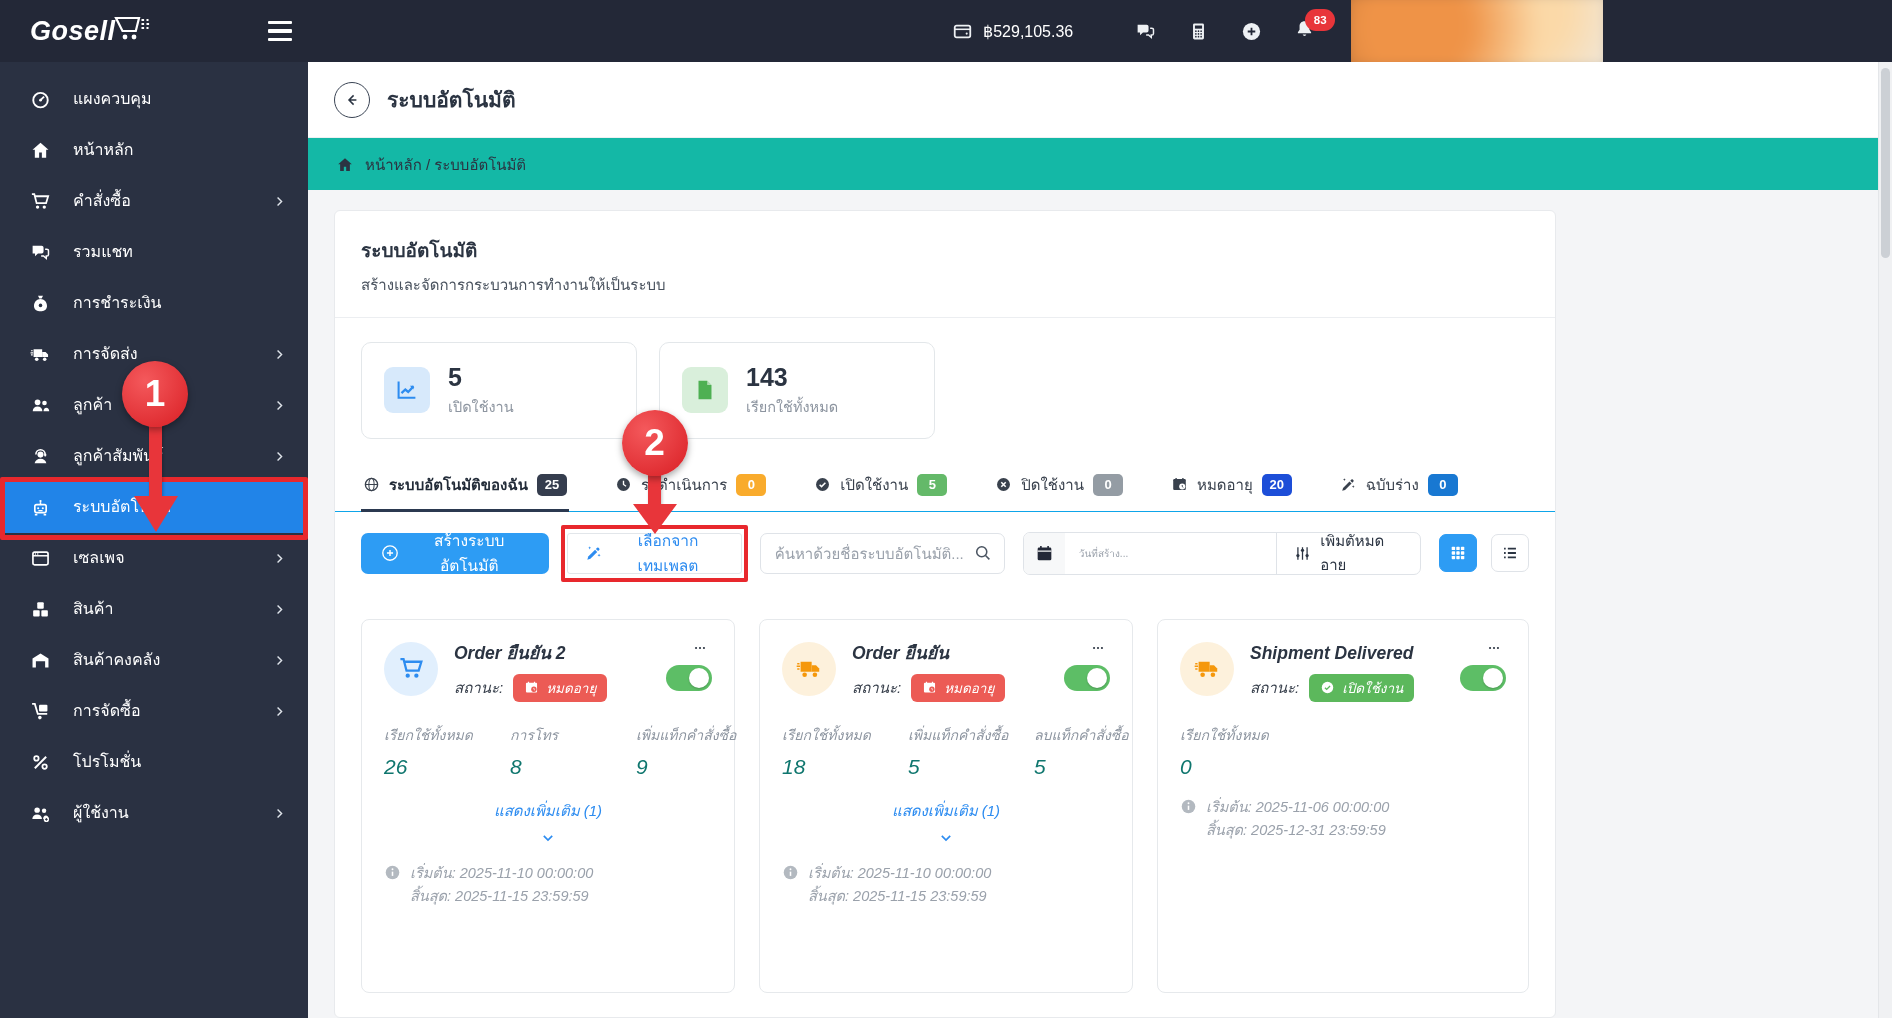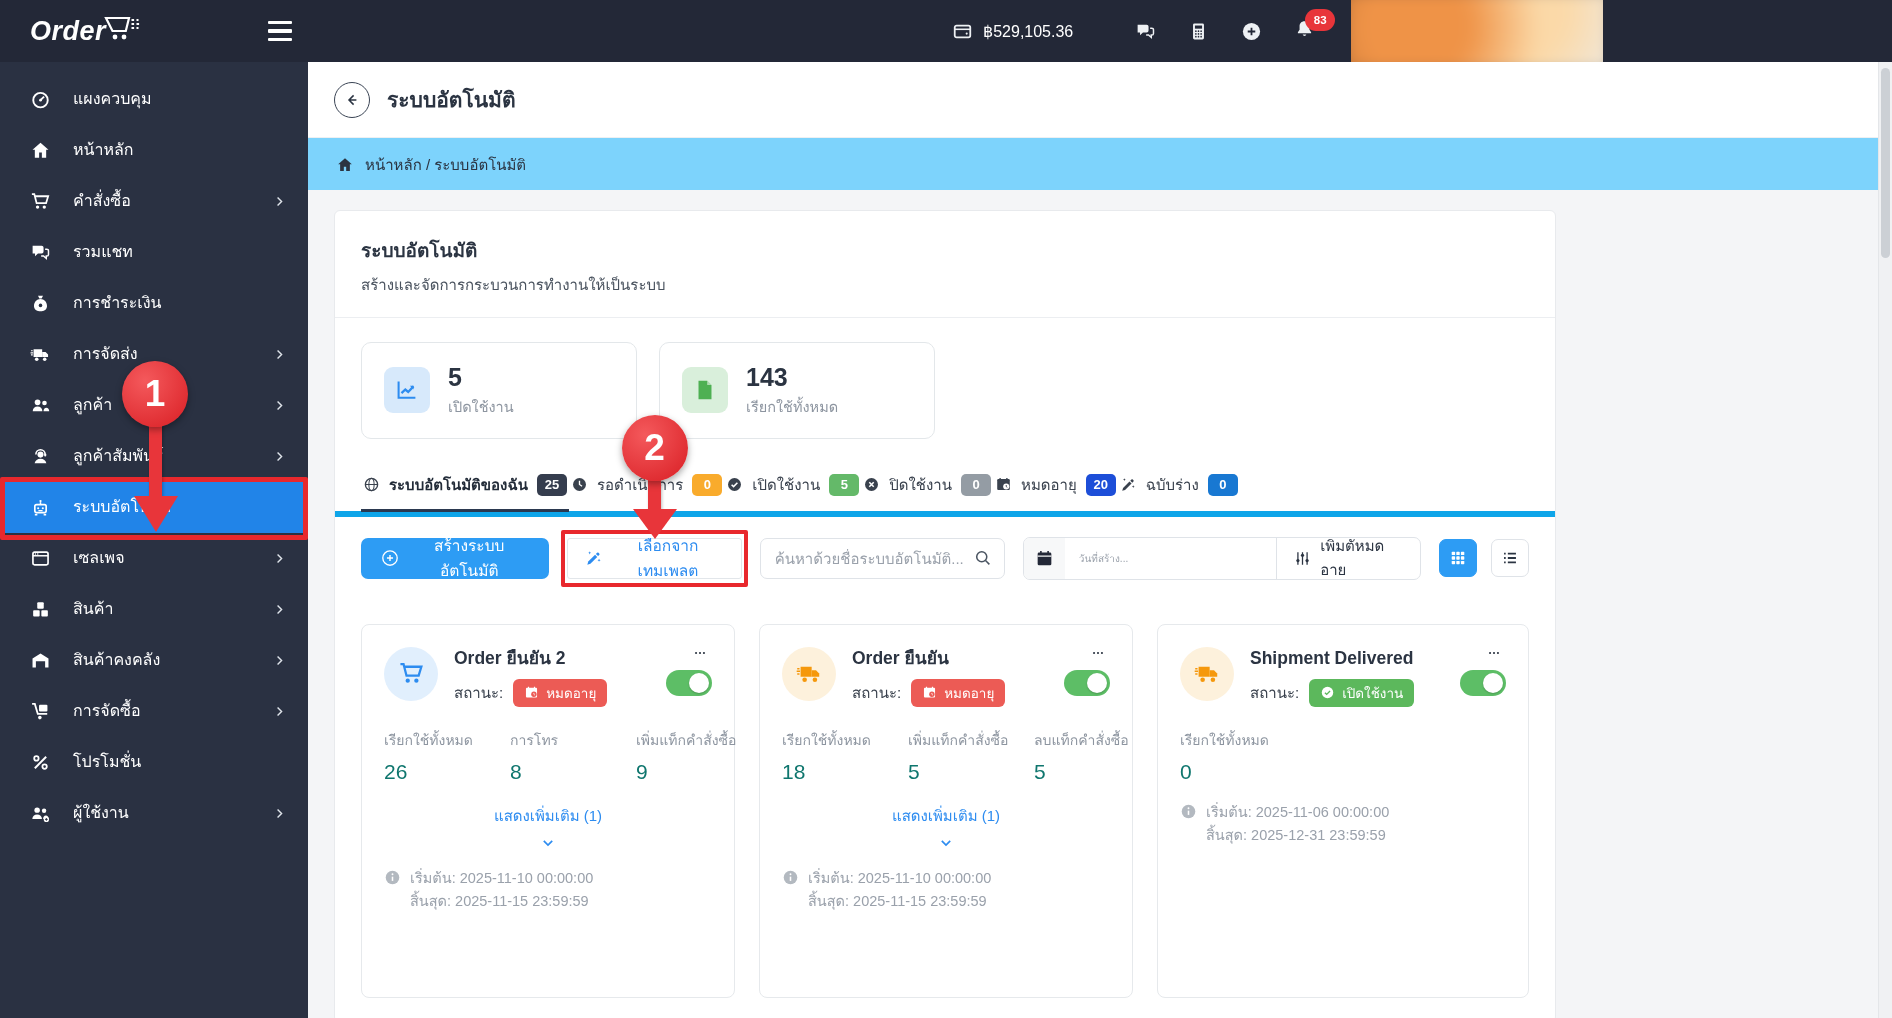--- a/index.html
+++ b/index.html
@@ -39,38 +39,38 @@
   .s-icon{width:21px;height:21px;color:#fff;margin-right:22px;}
   .s-label{flex:1;line-height:1.4;}
   .s-chev{width:13px;height:13px;color:#dfe4ea;}
 
   
   .content{position:absolute;left:308px;top:62px;right:0;bottom:0;}
   .page-header{height:75px;background:#fff;display:flex;align-items:center;gap:17px;padding-left:26px;}
   .back-btn{width:36px;height:36px;border-radius:50%;border:1.6px solid #3a4454;display:flex;align-items:center;justify-content:center;cursor:pointer;box-sizing:border-box;}
   .back-btn .icn{width:20px;height:20px;color:#2b3442;}
   .page-title{font-size:21px;font-weight:bold;}
-  .breadcrumb{height:53px;background:#7dd3fc;border-top:1px solid #eef0f2;display:flex;align-items:center;gap:11px;padding-left:28px;font-size:15px;}
+  .breadcrumb{height:53px;background:#14b8a6;border-top:1px solid #eef0f2;display:flex;align-items:center;gap:11px;padding-left:28px;font-size:15px;}
   .bc-home{width:18px;height:18px;color:#2b3442;cursor:pointer;}
   .main{position:absolute;top:128px;left:0;right:0;bottom:-80px;background:#f4f5f7;padding:20px 0 0 26px;box-sizing:border-box;}
   .panel{width:1222px;background:#fff;border:1px solid #e8eaed;border-radius:6px;box-sizing:border-box;}
   .panel-head{padding:24px 26px 20px;border-bottom:1px solid #eceef1;}
   .panel-title{font-size:19px;font-weight:bold;}
   .panel-sub{font-size:15px;color:#49525e;margin-top:8px;}
 
   .stats-row{display:flex;gap:22px;padding:24px 26px 6px;}
   .stat-card{width:276px;border:1px solid #e3e7ea;border-radius:10px;padding:20px 22px;display:flex;align-items:center;gap:18px;box-sizing:border-box;}
   .stat-tile{width:46px;height:46px;border-radius:9px;display:flex;align-items:center;justify-content:center;}
   .stat-tile .icn{width:24px;height:24px;}
   .t-blue{background:#d7e9fb;color:#2d8cf0;}
   .t-green{background:#d9efdb;color:#4eb053;}
   .stat-value{font-size:25px;font-weight:bold;line-height:1.15;}
   .stat-label{font-size:14.5px;color:#8d95a0;margin-top:3px;}
 
-  .tabs{display:flex;padding:0 26px;border-bottom:6px solid #0ea5e9;margin-top:14px;}
+  .tabs{display:flex;gap:44px;padding:0 26px;border-bottom:1px solid #0ea5e9;margin-top:14px;}
   .tab{display:flex;align-items:center;gap:9px;padding:14px 2px;font-size:15px;color:#39414d;font-weight:500;position:relative;cursor:pointer;white-space:nowrap;}
   .tab.active{font-weight:bold;color:#222b38;}
   .tab.active::after{content:"";position:absolute;left:0;right:0;bottom:-1px;height:3px;background:#2b3950;}
   .t-icon{width:17px;height:17px;color:#39414d;}
   .badge{min-width:16px;height:22px;border-radius:5px;color:#fff;font-size:13px;font-weight:bold;display:inline-flex;align-items:center;justify-content:center;padding:0 7px;}
   .b-dark{background:#353d4e;} .b-orange{background:#f9ab2c;} .b-green{background:#64b969;}
   .b-gray{background:#949ca4;} .b-red{background:#1d4ed8;} .b-blue{background:#1878d2;}
 
   .toolbar{display:flex;align-items:center;gap:18px;padding:20px 26px;}
   .btn-primary{height:41px;background:#2d9cf4;color:#fff;border:none;border-radius:7px;font-size:15.5px;
@@ -90,21 +90,21 @@
   .date-group input{width:196px;border:none;outline:none;padding:0 14px;font-size:10px;color:#4a5461;font-family:inherit;}
   .date-group input::placeholder{color:#9aa1ab;}
   .date-filter{border-left:1px solid #dfe3e8;display:flex;align-items:center;gap:9px;padding:0 17px;font-size:15px;color:#2b3442;cursor:pointer;}
   .date-filter .icn{width:17px;height:17px;color:#2b3442;}
   .view-toggles{margin-left:auto;display:flex;gap:14px;}
   .vt{width:38px;height:38px;border-radius:7px;display:flex;align-items:center;justify-content:center;cursor:pointer;box-sizing:border-box;}
   .vt .icn{width:18px;height:18px;}
   .vt-grid{background:#2d9cf4;color:#fff;border:1px solid #2d9cf4;}
   .vt-list{background:#fff;color:#2b3442;border:1px solid #dfe3e8;}
 
-  .cards{display:flex;gap:24px;padding:24px 26px;}
+  .cards{display:flex;gap:24px;padding:24px 26px;font-style:italic;}
   .acard{width:374px;min-height:374px;background:#fff;border:1px solid #e6e9ec;border-radius:8px;padding:22px;box-sizing:border-box;}
   .acard-top{display:flex;}
   .acard-icon{width:54px;height:54px;border-radius:50%;display:flex;align-items:center;justify-content:center;}
   .acard-icon .icn{width:27px;height:27px;}
   .c-blue{background:#e1effd;color:#2d8cf0;}
   .c-orange{background:#fdf1dc;color:#f5980c;}
   .acard-head{margin-left:16px;min-width:0;}
   .acard-title{font-size:17.5px;font-weight:600;line-height:1.3;}
   .acard-status{display:flex;align-items:center;gap:10px;margin-top:9px;font-size:15px;color:#39414d;}
   .sbadge{height:28px;border-radius:6px;padding:0 11px;display:inline-flex;align-items:center;gap:7px;color:#fff;font-size:13.5px;}
@@ -145,21 +145,21 @@
   .ann2-shaft{left:50%;margin-left:-6.5px;top:-61px;height:34px;}
   .ann2-head{left:50%;margin-left:-22px;top:-29px;border-top-width:30px;}
   .ann2-rect{inset:-8px -6px;border-width:4px;z-index:118;}
 </style>
 </head>
 <body>
 
 <div class="topbar">
   <div class="topbar-left">
     <div class="logo">
-      <span class="logo-text">Order</span>
+      <span class="logo-text">Gosell</span>
       <svg class="logo-cart" viewBox="0 0 42 34">
         <path d="M4 7h23l-3.2 13H10.5z" fill="none" stroke="#fff" stroke-width="2.2"></path>
         <circle cx="13" cy="26" r="2.4" fill="#fff"></circle>
           <circle cx="22" cy="26" r="2.4" fill="#fff"></circle>
         <path d="M29.5 9h7M29.5 13h9M29.5 17h7" stroke="#fff" stroke-width="1.8" stroke-dasharray="2.6 2.4"></path>
       </svg>
     </div>
     <div class="hamburger">
         <span></span>
         <span></span>

